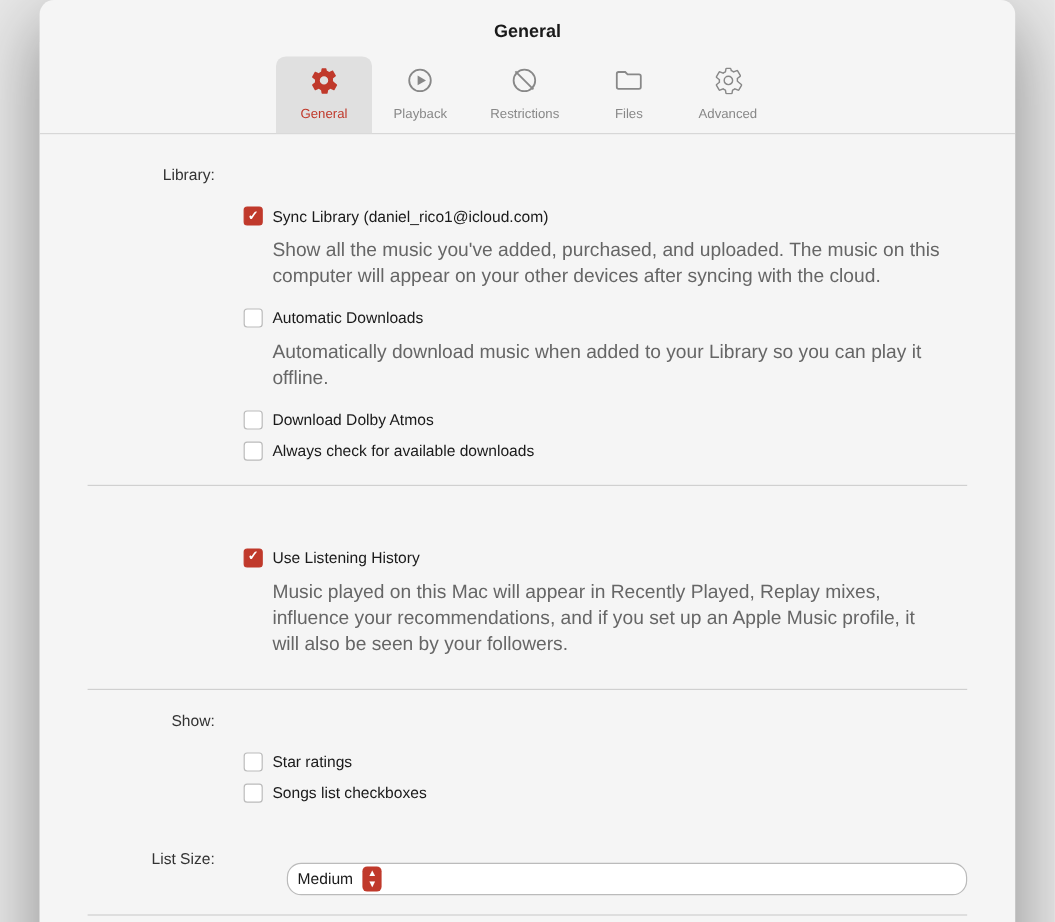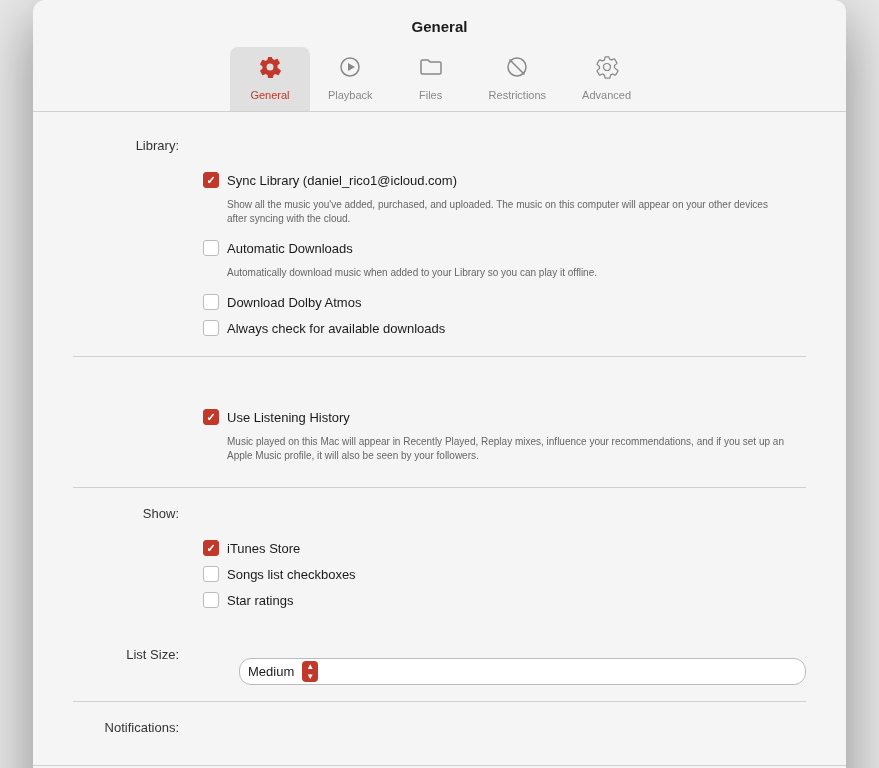--- a/index.html
+++ b/index.html
@@ -120,21 +120,21 @@
       gap: 8px;
       margin-bottom: 4px;
     }
 
     .checkbox-row .check-label {
       font-size: 13px;
       color: #1a1a1a;
     }
 
     .description-text {
-      font-size: 10px;
+      font-size: 16px;
       color: #666;
       line-height: 1.4;
       margin-left: 24px;
       margin-bottom: 8px;
       max-width: 560px;
     }
 
     
     .custom-checkbox {
       width: 16px;
@@ -273,34 +273,34 @@
           <circle cx="12" cy="12" r="9" stroke="#888" stroke-width="1.5"></circle>
           <polygon points="10,8 17,12 10,16" fill="#888"></polygon>
         </svg>
       </span>
       <span class="tab-label">Playback</span>
     </button>
 
     <button class="tab-item">
       <span class="tab-icon">
         <svg class="svg-icon" viewBox="0 0 24 24" fill="none">
-          <path d="M2 6.5C2 5.67 2.67 5 3.5 5H9l2 2h9.5c.83 0 1.5.67 1.5 1.5v9c0 .83-.67 1.5-1.5 1.5h-17C2.67 19 2 18.33 2 17.5V6.5z" stroke="#888" stroke-width="1.5" fill="none"></path>
-        </svg>
-      </span>
-      <span class="tab-label">Files</span>
-    </button>
-
-    <button class="tab-item">
-      <span class="tab-icon">
-        <svg class="svg-icon" viewBox="0 0 24 24" fill="none">
           <circle cx="12" cy="12" r="9" stroke="#888" stroke-width="1.5"></circle>
           <line x1="4.5" y1="4.5" x2="19.5" y2="19.5" stroke="#888" stroke-width="1.5"></line>
         </svg>
       </span>
       <span class="tab-label">Restrictions</span>
+    </button>
+
+    <button class="tab-item">
+      <span class="tab-icon">
+        <svg class="svg-icon" viewBox="0 0 24 24" fill="none">
+          <path d="M2 6.5C2 5.67 2.67 5 3.5 5H9l2 2h9.5c.83 0 1.5.67 1.5 1.5v9c0 .83-.67 1.5-1.5 1.5h-17C2.67 19 2 18.33 2 17.5V6.5z" stroke="#888" stroke-width="1.5" fill="none"></path>
+        </svg>
+      </span>
+      <span class="tab-label">Files</span>
     </button>
 
     <button class="tab-item">
       <span class="tab-icon">
         <svg class="svg-icon" viewBox="0 0 24 24" fill="none">
           <path d="M12 15.5A3.5 3.5 0 0 1 8.5 12 3.5 3.5 0 0 1 12 8.5a3.5 3.5 0 0 1 3.5 3.5 3.5 3.5 0 0 1-3.5 3.5m7.43-2.92c.04-.34.07-.69.07-1.08 0-.39-.03-.74-.07-1.08l2.32-1.82c.21-.16.27-.46.13-.7l-2.2-3.81c-.14-.24-.42-.32-.66-.24l-2.74 1.1c-.57-.44-1.18-.81-1.86-1.08L14.05 2.4c-.04-.26-.27-.44-.53-.44H10.48c-.26 0-.49.18-.53.44l-.41 2.47c-.68.27-1.3.64-1.86 1.08L4.94 4.85c-.24-.08-.52 0-.66.24L2.08 8.9c-.14.24-.08.54.13.7l2.32 1.82C4.49 11.76 4.46 12.11 4.46 12.5c0 .39.03.74.07 1.08L2.21 15.4c-.21.16-.27.46-.13.7l2.2 3.81c.14.24.42.32.66.24l2.74-1.1c.57.44 1.18.81 1.86 1.08l.41 2.47c.04.26.27.44.53.44h4.04c.26 0 .49-.18.53-.44l.41-2.47c.68-.27 1.29-.64 1.86-1.08l2.74 1.1c.24.08.52 0 .66-.24l2.2-3.81c.14-.24.08-.54-.13-.7l-2.32-1.82z" stroke="#888" stroke-width="1.2" fill="none"></path>
         </svg>
       </span>
       <span class="tab-label">Advanced</span>
     </button>
@@ -348,30 +348,26 @@
         <div class="description-text">Music played on this Mac will appear in Recently Played, Replay mixes, influence your recommendations, and if you set up an Apple Music profile, it will also be seen by your followers.</div>
       </div>
     </div>
 
     <hr class="section-divider">
 
     <div class="form-row">
       <div class="form-label">Show:</div>
       <div class="form-content">
         <div class="checkbox-row">
-          <div class="custom-checkbox checked"></div>
-          <span class="check-label">iTunes Store</span>
+          <div class="custom-checkbox"></div>
+          <span class="check-label">Star ratings</span>
         </div>
         <div class="checkbox-row">
           <div class="custom-checkbox"></div>
           <span class="check-label">Songs list checkboxes</span>
-        </div>
-        <div class="checkbox-row">
-          <div class="custom-checkbox"></div>
-          <span class="check-label">Star ratings</span>
         </div>
       </div>
     </div>
 
     <div class="form-row" style="align-items:center; margin-top:8px;gap:36px;">
       <div class="form-label">List Size:</div>
       <div class="form-content">
         <div class="stepper-select">
           <span>Medium</span>
           <div class="stepper-arrows">

